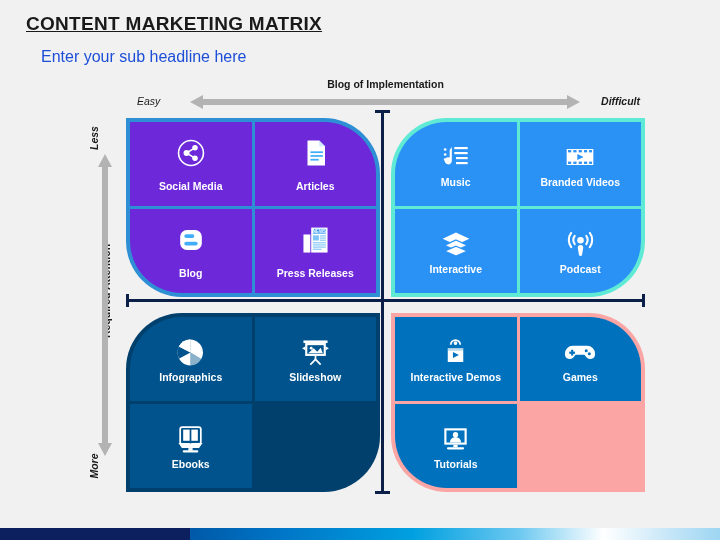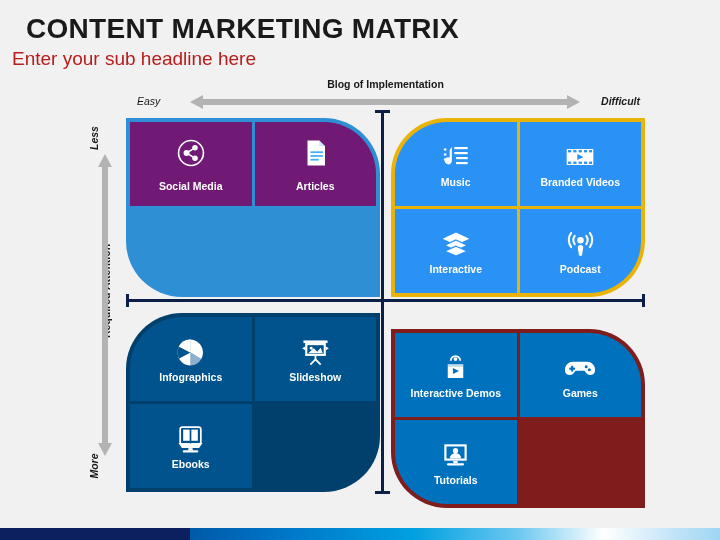--- a/index.html
+++ b/index.html
@@ -13,32 +13,33 @@
     font-family: "Liberation Sans", sans-serif;
     overflow: hidden;
     position: relative;
   }
 
   
   #page-title {
     position: absolute;
     left: 26px;
     top: 13px;
-    font-size: 28px;
+    font-size: 19px;
     font-weight: bold;
     letter-spacing: 0.3px;
     color: #1a1a1a;
     white-space: nowrap;
+    text-decoration: underline;
   }
   #page-subtitle {
     position: absolute;
-    left: 12px;
+    left: 41px;
     top: 48px;
-    font-size: 19px;
-    color: #b91c1c;
+    font-size: 16px;
+    color: #1d4ed8;
     white-space: nowrap;
   }
 
   
   #x-axis {
     position: absolute;
     left: 126px;
     top: 78px;
     width: 519px;
     height: 36px;
@@ -143,34 +144,34 @@
     width: 254px;
     height: 179px;
     display: grid;
     grid-template-columns: 1fr 1fr;
     grid-template-rows: 1fr 1fr;
     gap: 3px;
     padding: 4px;
     box-sizing: border-box;
   }
   #quad-tl { left: 0;     top: 0;    border-radius: 0 56px 0 56px; background: #2e8fd4; }
-  #quad-tr { left: 265px; top: 0;    border-radius: 56px 0 56px 0; background: #eab308; }
+  #quad-tr { left: 265px; top: 0;    border-radius: 56px 0 56px 0; background: #5eead4; }
   #quad-bl { left: 0;     top: 195px; border-radius: 56px 0 56px 0; background: #01406c; }
-  #quad-br { left: 265px; top: 195px; border-radius: 0 56px 0 56px; background: #7f1d1d; margin-top: 16px; }
+  #quad-br { left: 265px; top: 195px; border-radius: 0 56px 0 56px; background: #fca5a5; }
 
   .cell {
     position: relative;
     display: flex;
     flex-direction: column;
     align-items: center;
     justify-content: center;
     color: #ffffff;
     overflow: hidden;
   }
-  #quad-tl .cell { background: #701a75; gap: 8px; }
+  #quad-tl .cell { background: #6d28d9; gap: 8px; }
   #quad-tr .cell { background: #2a91f5; }
   #quad-bl .cell { background: #00538c; }
   #quad-br .cell { background: #0071bd; }
 
   #quad-tl .cell:nth-child(2) { border-top-right-radius: 52px; }
   #quad-tl .cell:nth-child(3) { border-bottom-left-radius: 52px; }
   #quad-tr .cell:nth-child(1) { border-top-left-radius: 52px; }
   #quad-tr .cell:nth-child(4) { border-bottom-right-radius: 52px; align-items: center; }
   #quad-bl .cell:nth-child(1) { border-top-left-radius: 52px; }
   #quad-bl .cell:nth-child(4) { border-bottom-right-radius: 52px; align-items: center; }
@@ -295,20 +296,49 @@
       <div class="cell-icon">
         <svg viewBox="0 0 36 36" width="30" height="30">
           <path d="M9 3 h14 l7 7 v23 h-21 z" fill="#fff"></path>
           <path d="M23 3 v7 h7 z" fill="#cfe9ff"></path>
           <rect x="12.5" y="16" width="15" height="2.1" fill="#42aefa"></rect>
           <rect x="12.5" y="20.5" width="15" height="2.1" fill="#42aefa"></rect>
           <rect x="12.5" y="25" width="10" height="2.1" fill="#42aefa"></rect>
         </svg>
       </div>
       <div class="cell-label">Articles</div>
+    </div>
+    <div class="cell">
+      <div class="cell-icon">
+        <svg viewBox="0 0 36 36" width="30" height="30">
+          <rect x="5" y="6" width="26" height="24" rx="8" fill="#fff"></rect>
+          <rect x="10" y="11" width="12" height="4.6" rx="2.3" fill="#42aefa"></rect>
+          <rect x="10" y="20" width="16" height="4.6" rx="2.3" fill="#42aefa"></rect>
+        </svg>
+      </div>
+      <div class="cell-label">Blog</div>
+    </div>
+    <div class="cell">
+      <div class="cell-icon">
+        <svg viewBox="0 0 36 36" width="31" height="31">
+          <rect x="4" y="11" width="8" height="21" fill="#fff"></rect>
+          <rect x="13" y="3" width="19" height="29" fill="#fff"></rect>
+          <rect x="15" y="4.5" width="15" height="5.5" fill="#2a91f5"></rect>
+          <text x="22.5" y="9" font-family="Liberation Sans, sans-serif" font-size="5.2" font-weight="bold" fill="#fff" text-anchor="middle">NEWS</text>
+          <rect x="15" y="12" width="7" height="6" fill="#7fc4f7"></rect>
+          <rect x="23" y="12" width="7" height="1.3" fill="#7fc4f7"></rect>
+          <rect x="23" y="14.5" width="7" height="1.3" fill="#7fc4f7"></rect>
+          <rect x="23" y="17" width="7" height="1.3" fill="#7fc4f7"></rect>
+          <rect x="15" y="20" width="15" height="1.3" fill="#7fc4f7"></rect>
+          <rect x="15" y="22.5" width="15" height="1.3" fill="#7fc4f7"></rect>
+          <rect x="15" y="25" width="15" height="1.3" fill="#7fc4f7"></rect>
+          <rect x="15" y="27.5" width="10" height="1.3" fill="#7fc4f7"></rect>
+        </svg>
+      </div>
+      <div class="cell-label">Press Releases</div>
     </div>
   </div>
 
   <div class="quad" id="quad-tr">
     <div class="cell">
       <div class="cell-icon">
         <svg viewBox="0 0 36 36" width="30" height="30">
           <rect x="16" y="6" width="16" height="2.6" fill="#fff"></rect>
           <rect x="16" y="12" width="16" height="2.6" fill="#fff"></rect>
           <rect x="18" y="18" width="14" height="2.6" fill="#fff"></rect>

